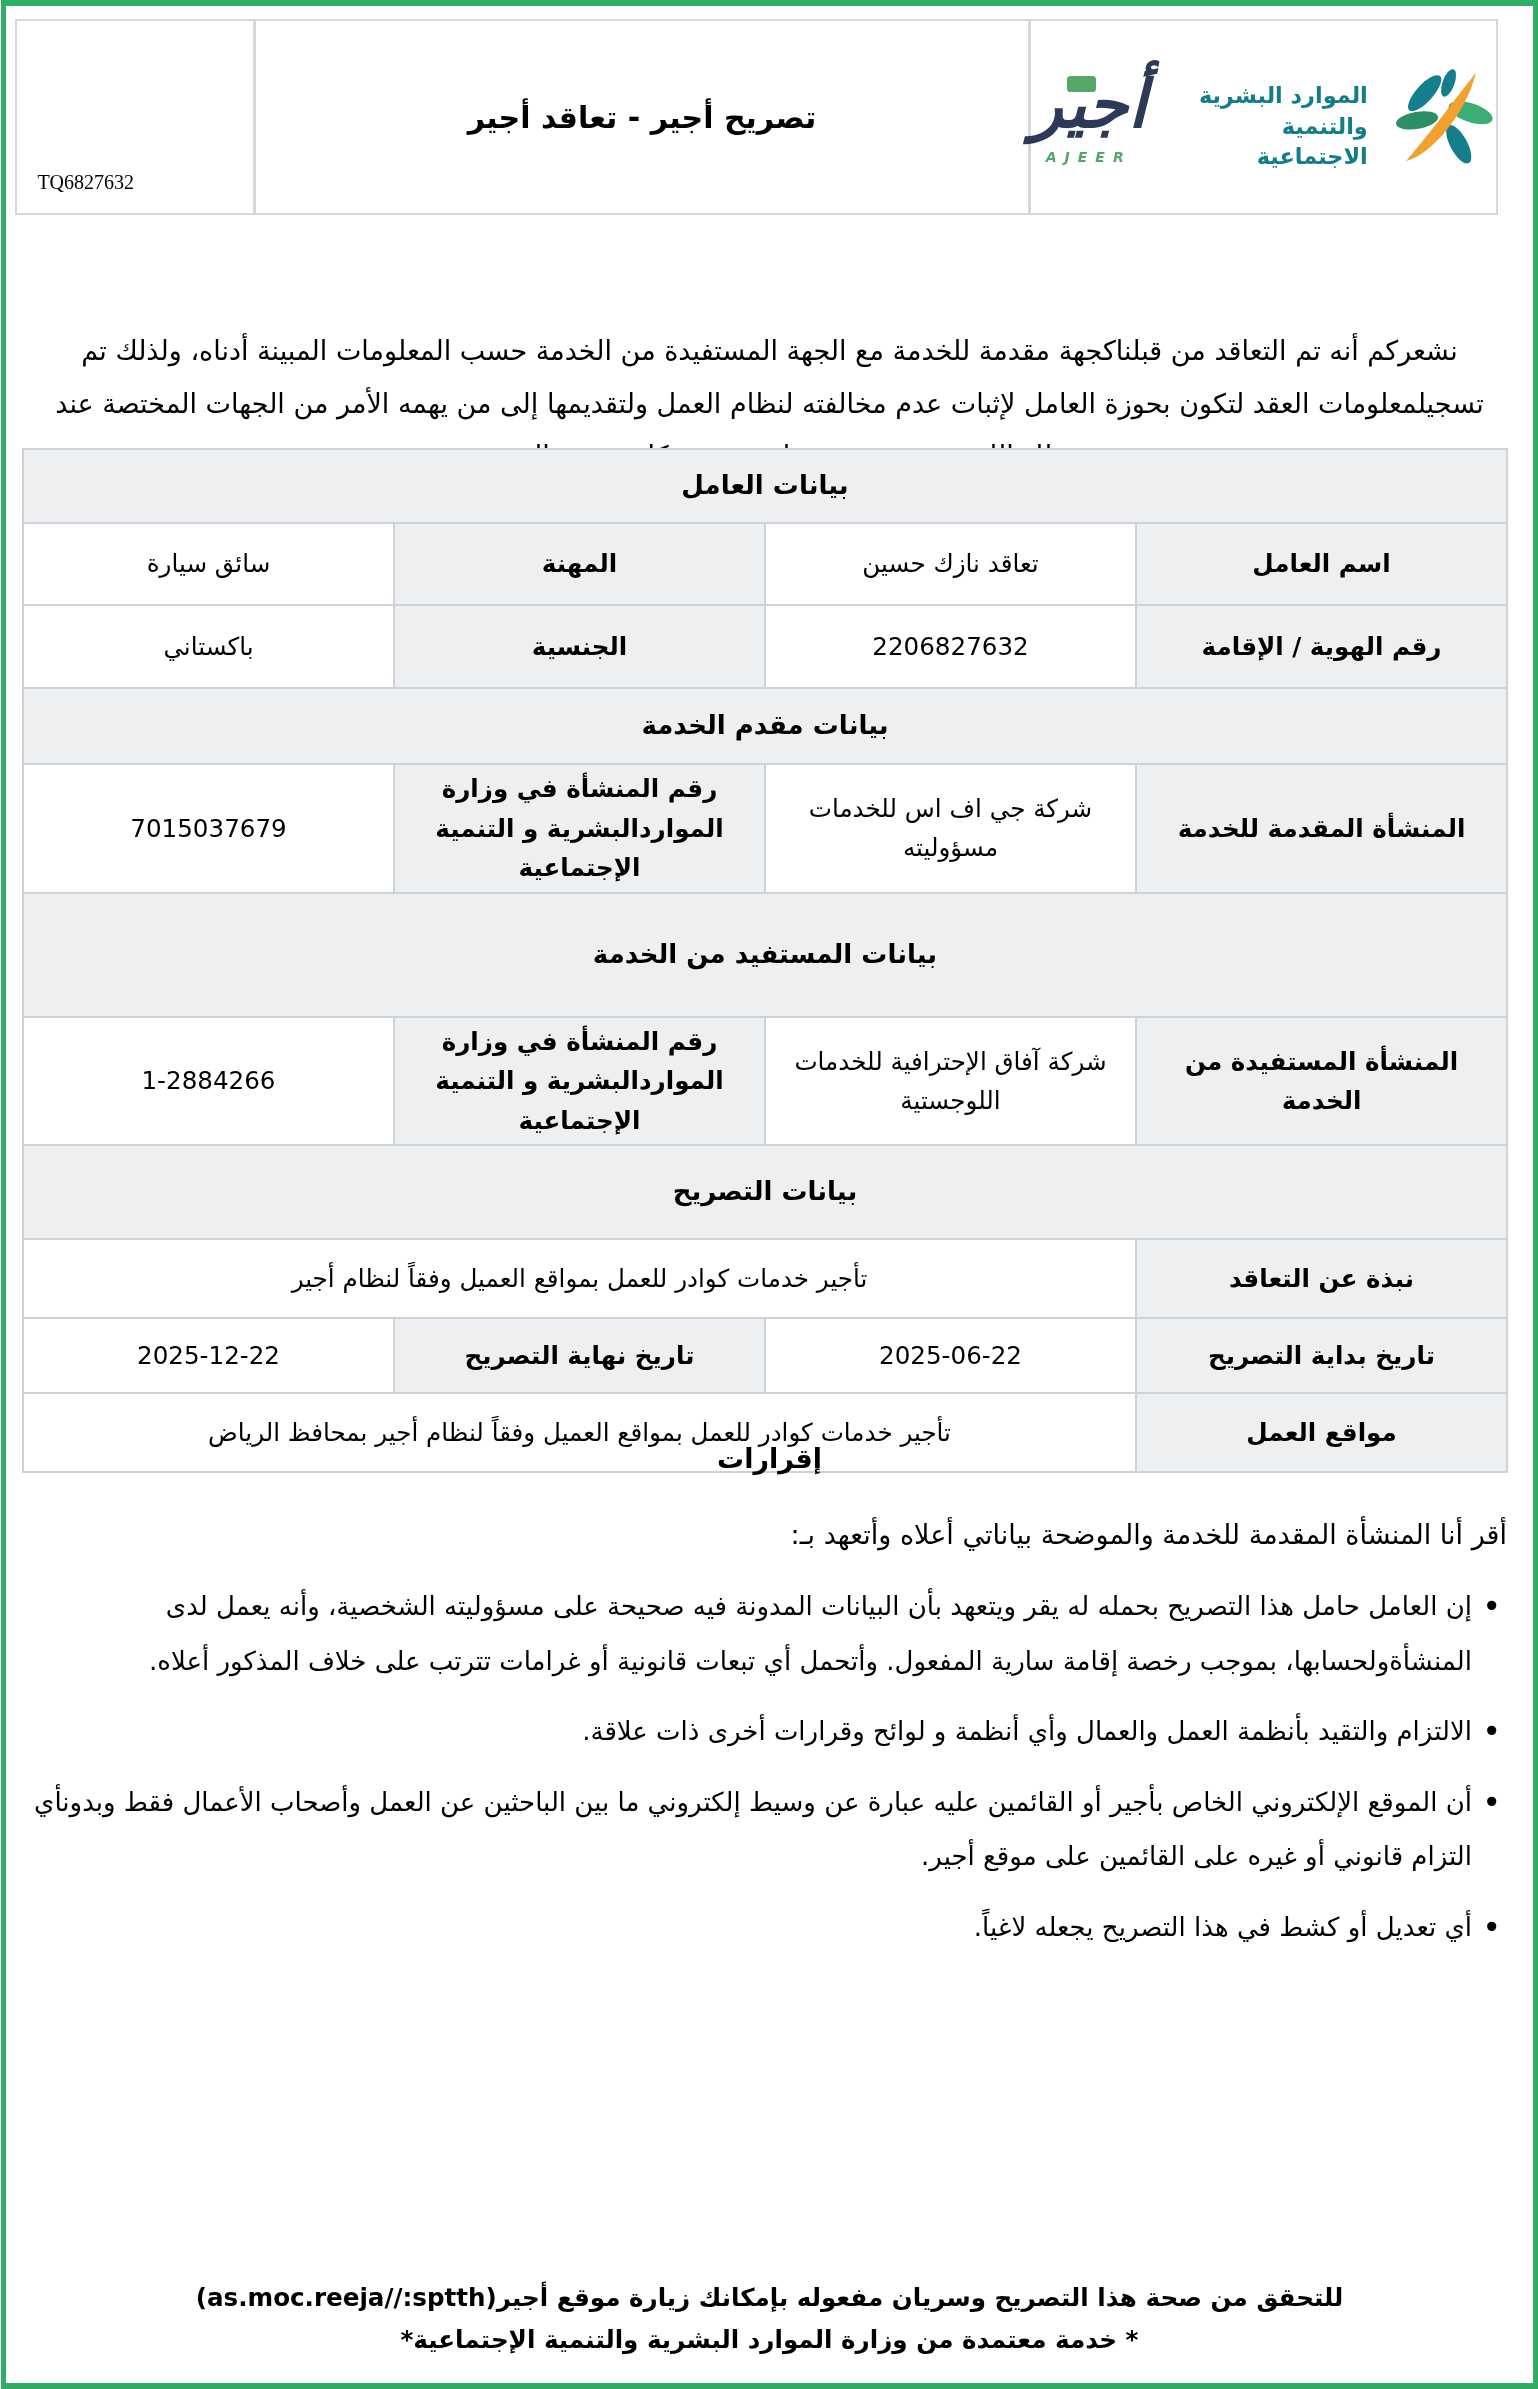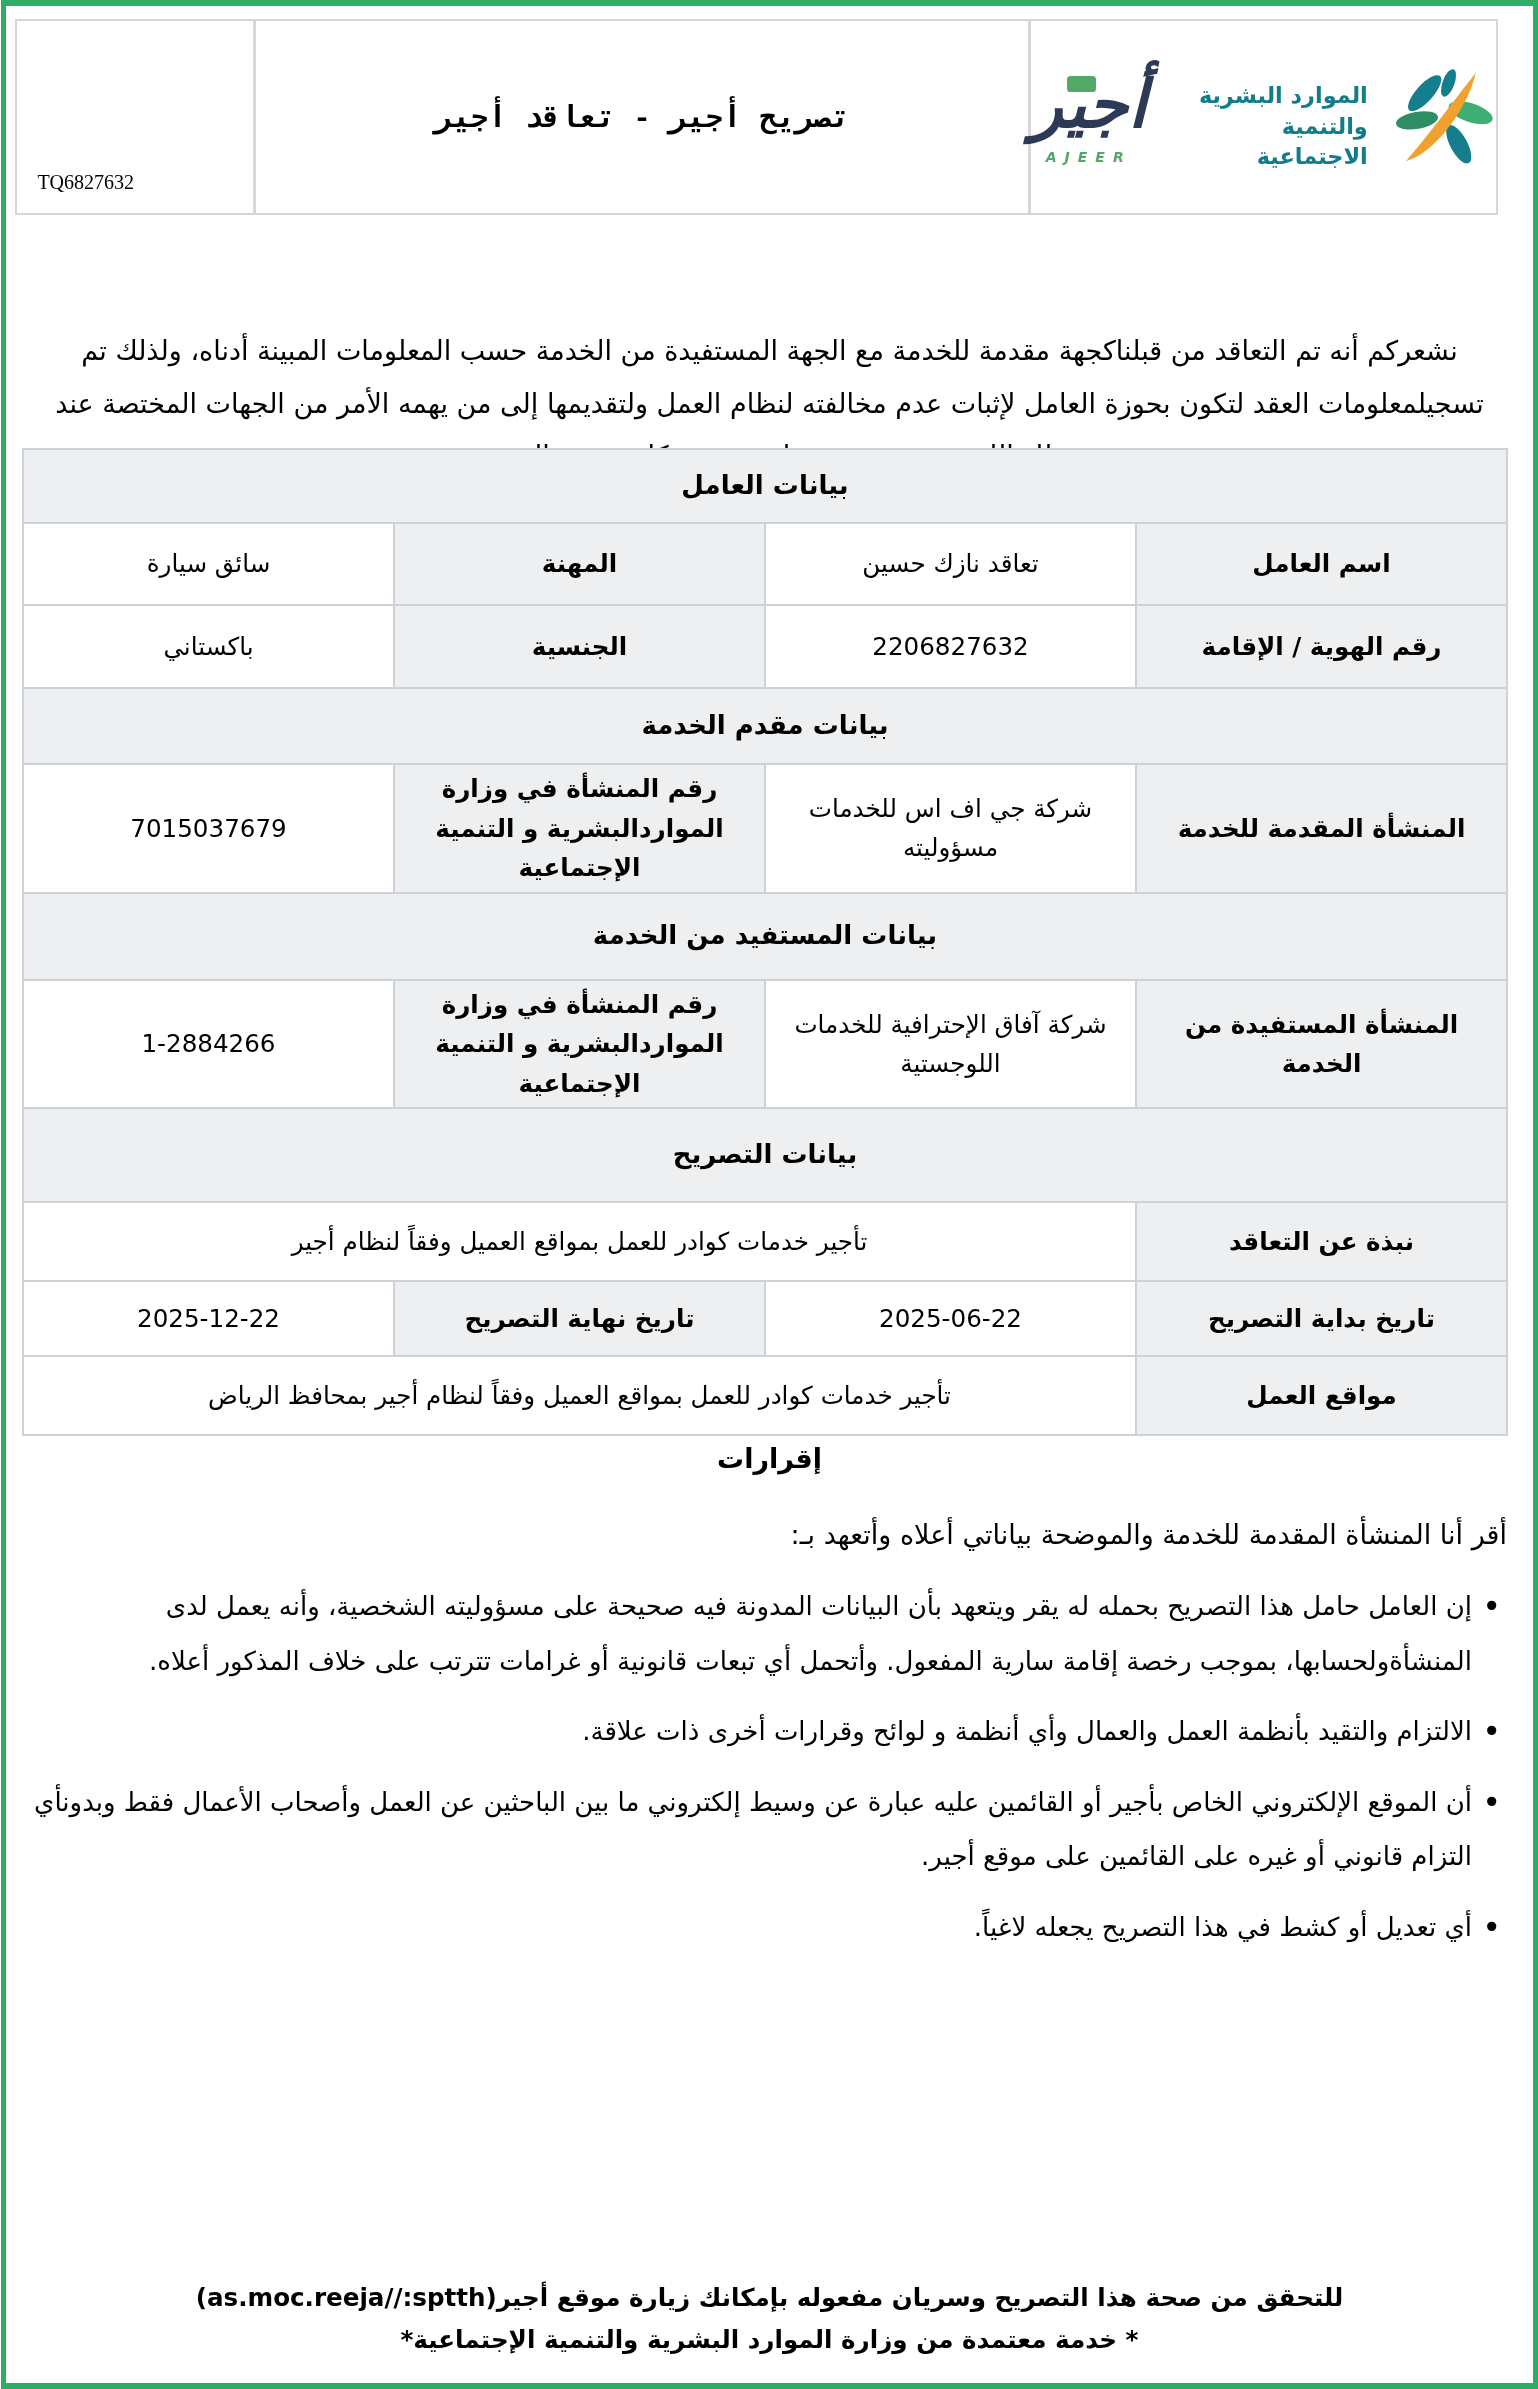--- a/index.html
+++ b/index.html
@@ -7,21 +7,21 @@
   body { width:1539px; height:2389px; font-family:"DejaVu Sans", sans-serif; color:#000; }
 
   .page {
     position:relative; width:1539px; height:2389px;
     background:#fff; border:6.5px solid #2FAC66; overflow:hidden;
   }
 
   
   .hbox { position:absolute; top:13px; height:196px; border:2.2px solid #d4d8dd; background:#fff; }
   .box-left  { left:9.4px;  width:240px; }
-  .box-mid   { left:248px; width:776px; display:flex; align-items:center; justify-content:center;font-family:Liberation Mono, monospace; }
+  .box-mid   { left:248px; width:776px; display:flex; align-items:center; justify-content:center; }
   .box-right { left:1023px; width:469px; display:flex; align-items:center; justify-content:center; }
 
   .permit-no {
     position:absolute; left:20px; bottom:19px;
     font-family:"Liberation Serif","DejaVu Serif",serif;
     font-size:20px; direction:ltr;
   }
   .doc-title { font-size:30px; font-weight:bold; letter-spacing:0.7px; }
 
   .logo-row { display:flex; align-items:center; gap:27.4px; direction:ltr; }
@@ -48,21 +48,21 @@
   }
   .doc-table td {
     border:2.2px solid #cdd2d8; text-align:center; vertical-align:middle;
     font-size:24.6px; padding:4.3px 10px; background:#fff; line-height:1.6;
   }
   .doc-table td.sec { background:#edeff1; font-weight:bold; font-size:26px; }
   .doc-table td.lab { background:#edeff1; font-weight:bold; }
   .doc-table td.ltr { direction:ltr; unicode-bidi:isolate; }
   tr.h-sec1 { height:74px; } tr.h-row1 { height:82px; } tr.h-row2 { height:83px; }
   tr.h-sec2 { height:76px; } tr.h-row3 { height:113px; }
-  tr.h-sec3 { height:87px;border-radius:8px; } tr.h-row4 { height:113px; }
+  tr.h-sec3 { height:124px;border-radius:8px; } tr.h-row4 { height:113px; }
   tr.h-sec4 { height:94px; } tr.h-row5 { height:79px; }
   tr.h-row6 { height:75px; } tr.h-row7 { height:79px; }
 
   
   .declarations { position:absolute; top:1437px; left:26px; right:26px; }
   .decl-title { text-align:center; font-size:27px; font-weight:bold; margin-bottom:45px; }
   .decl-intro { text-align:right; font-size:27px; margin-bottom:29px; }
   ul.decl-list { list-style:none; }
   ul.decl-list li {
     position:relative; padding-right:35px; font-size:26px;

